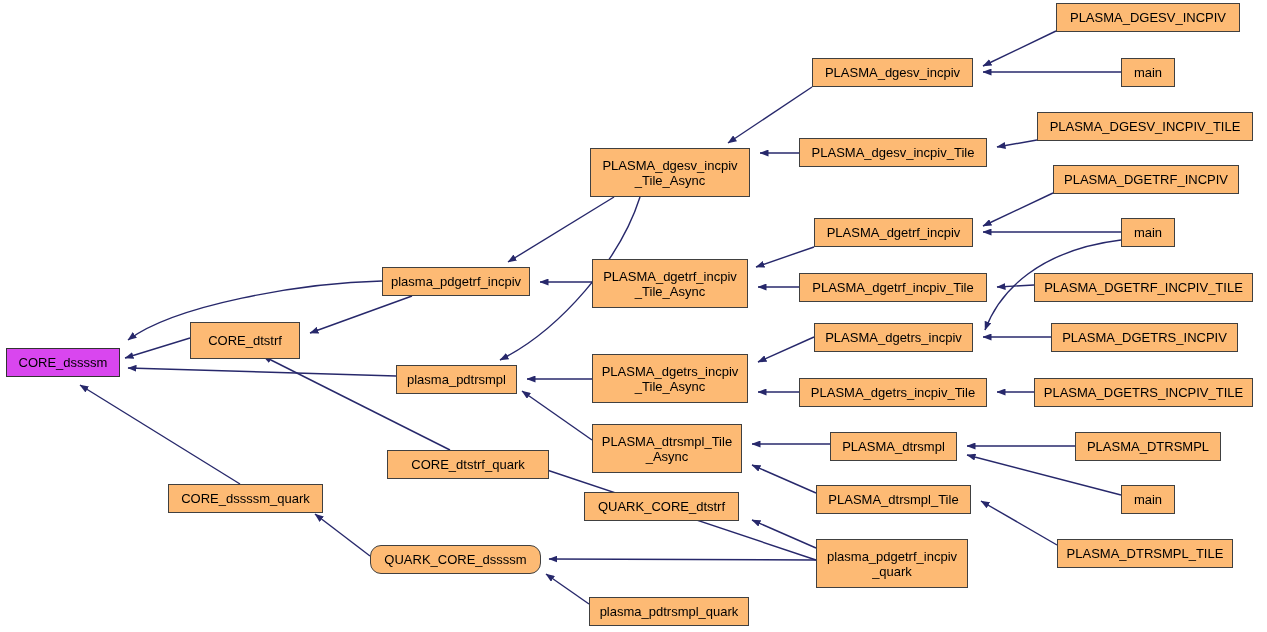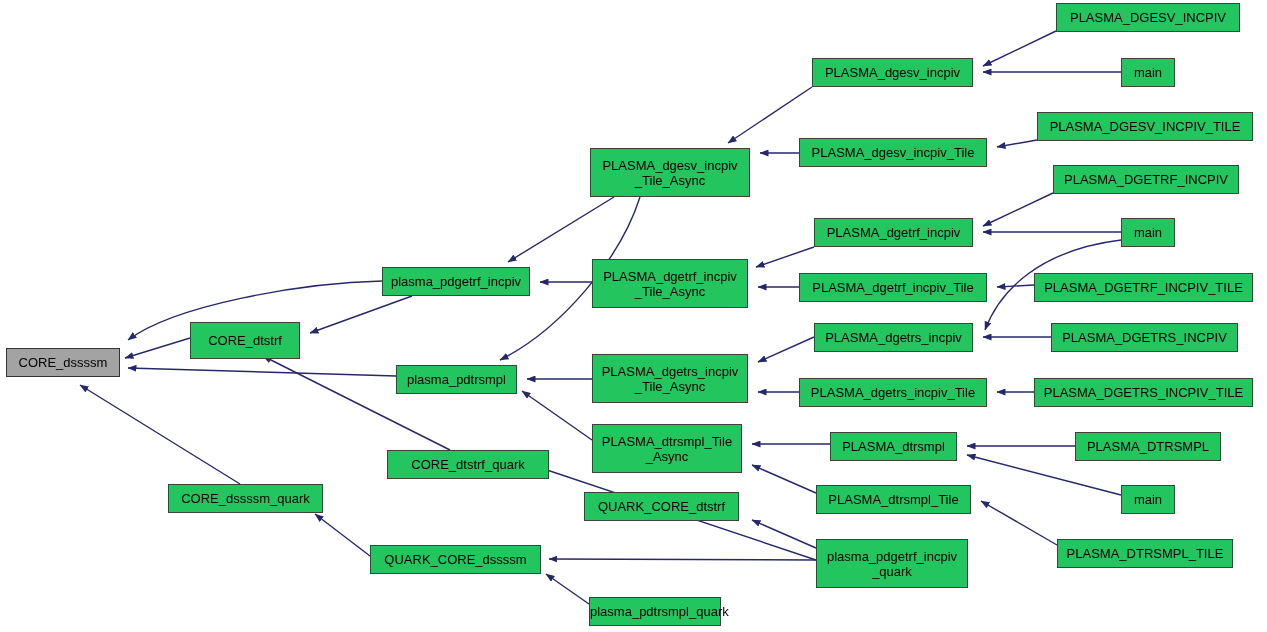--- a/index.html
+++ b/index.html
@@ -21,34 +21,34 @@
     left: 0;
     top: 0;
     width: 1267px;
     height: 632px;
     pointer-events: none;
   }
   .node {
     position: absolute;
     box-sizing: border-box;
     border: 1px solid #404040;
-    background: #22c55e;
+    background: #fdba74;
     color: #000000;
     font-size: 13px;
     line-height: 15px;
     display: flex;
     align-items: center;
     justify-content: center;
     text-align: center;
     white-space: pre-line;
     letter-spacing: 0px;
     z-index: 3;
   }
   .node.highlight {
-    background: #a3a3a3;
+    background: #d946ef;
     border-color: #333333;
   }
   .node-label {
     display: block;
     width: 100%;
   }
 </style>
 </head>
 <body>
 
@@ -98,31 +98,31 @@
         <path d="M1057,545 L981,501" fill="none" stroke="#27286b" stroke-width="1.4" marker-end="url(#arrowhead)"></path>
       </g>
   </svg>
   <div id="node-group">
       <div class="node highlight" style="left: 6px; top: 348px; width: 114px; height: 29px;"><span class="node-label">CORE_dssssm</span></div>
       <div class="node" style="left: 190px; top: 322px; width: 110px; height: 37px;"><span class="node-label">CORE_dtstrf</span></div>
       <div class="node" style="left: 168px; top: 484px; width: 155px; height: 29px;"><span class="node-label">CORE_dssssm_quark</span></div>
       <div class="node" style="left: 382px; top: 267px; width: 148px; height: 29px;"><span class="node-label">plasma_pdgetrf_incpiv</span></div>
       <div class="node" style="left: 396px; top: 365px; width: 121px; height: 29px;"><span class="node-label">plasma_pdtrsmpl</span></div>
       <div class="node" style="left: 387px; top: 450px; width: 162px; height: 29px;"><span class="node-label">CORE_dtstrf_quark</span></div>
-      <div class="node" style="left: 370px; top: 545px; width: 171px; height: 29px;"><span class="node-label">QUARK_CORE_dssssm</span></div>
+      <div class="node" style="left: 370px; top: 545px; width: 171px; height: 29px; border-radius: 11px;"><span class="node-label">QUARK_CORE_dssssm</span></div>
       <div class="node" style="left: 590px; top: 148px; width: 160px; height: 49px;"><span class="node-label">PLASMA_dgesv_incpiv
 _Tile_Async</span></div>
       <div class="node" style="left: 592px; top: 259px; width: 156px; height: 49px;"><span class="node-label">PLASMA_dgetrf_incpiv
 _Tile_Async</span></div>
       <div class="node" style="left: 592px; top: 354px; width: 156px; height: 49px;"><span class="node-label">PLASMA_dgetrs_incpiv
 _Tile_Async</span></div>
       <div class="node" style="left: 592px; top: 424px; width: 150px; height: 49px;"><span class="node-label">PLASMA_dtrsmpl_Tile
 _Async</span></div>
       <div class="node" style="left: 584px; top: 492px; width: 155px; height: 29px;"><span class="node-label">QUARK_CORE_dtstrf</span></div>
-      <div class="node" style="left: 589px; top: 597px; width: 132px; height: 29px;"><span class="node-label">plasma_pdtrsmpl_quark</span></div>
+      <div class="node" style="left: 589px; top: 597px; width: 160px; height: 29px;"><span class="node-label">plasma_pdtrsmpl_quark</span></div>
       <div class="node" style="left: 812px; top: 58px; width: 161px; height: 29px;"><span class="node-label">PLASMA_dgesv_incpiv</span></div>
       <div class="node" style="left: 799px; top: 138px; width: 188px; height: 29px;"><span class="node-label">PLASMA_dgesv_incpiv_Tile</span></div>
       <div class="node" style="left: 814px; top: 218px; width: 159px; height: 29px;"><span class="node-label">PLASMA_dgetrf_incpiv</span></div>
       <div class="node" style="left: 799px; top: 273px; width: 188px; height: 29px;"><span class="node-label">PLASMA_dgetrf_incpiv_Tile</span></div>
       <div class="node" style="left: 814px; top: 323px; width: 159px; height: 29px;"><span class="node-label">PLASMA_dgetrs_incpiv</span></div>
       <div class="node" style="left: 799px; top: 378px; width: 188px; height: 29px;"><span class="node-label">PLASMA_dgetrs_incpiv_Tile</span></div>
       <div class="node" style="left: 830px; top: 432px; width: 127px; height: 29px;"><span class="node-label">PLASMA_dtrsmpl</span></div>
       <div class="node" style="left: 816px; top: 485px; width: 155px; height: 29px;"><span class="node-label">PLASMA_dtrsmpl_Tile</span></div>
       <div class="node" style="left: 816px; top: 539px; width: 152px; height: 49px;"><span class="node-label">plasma_pdgetrf_incpiv
 _quark</span></div>

